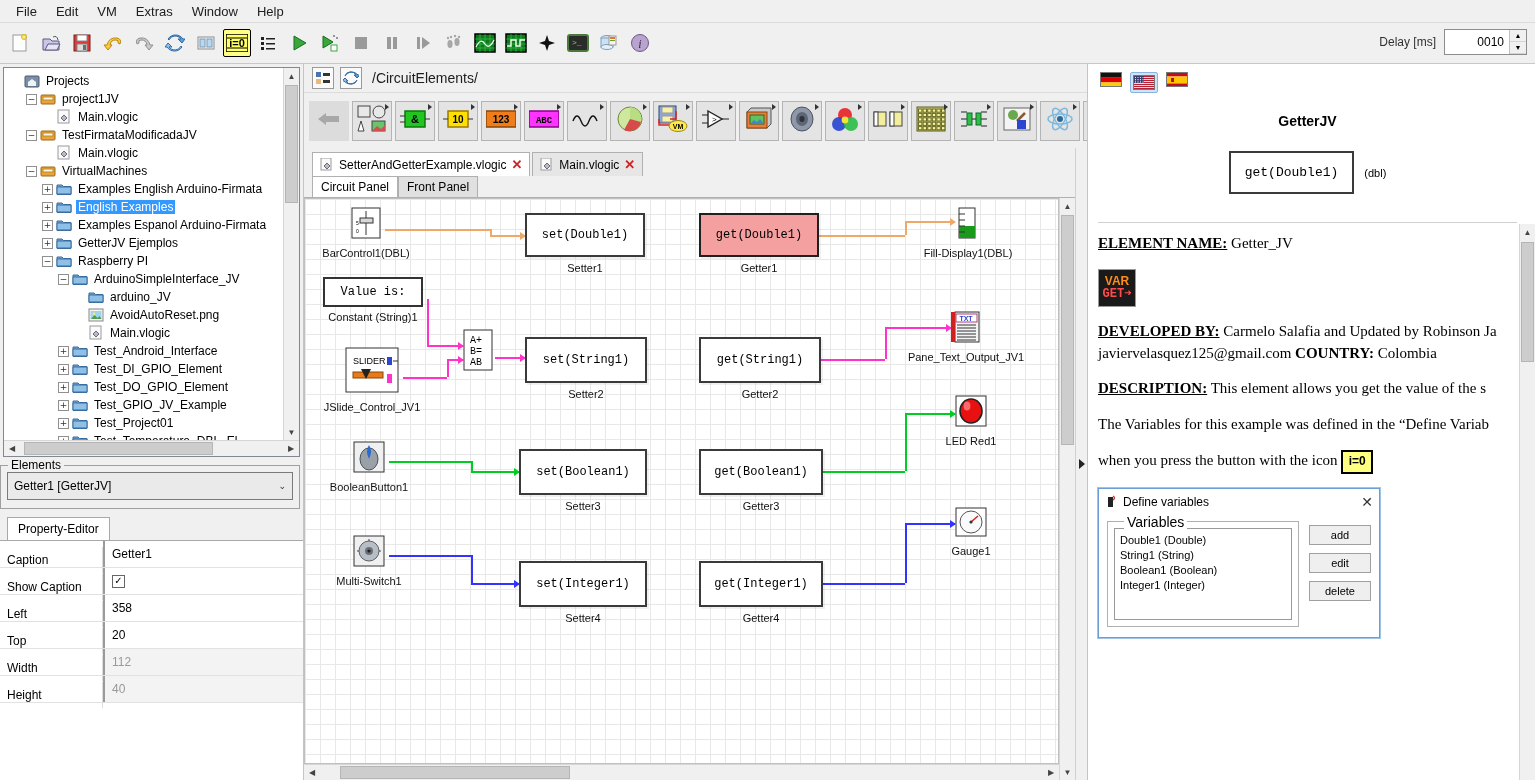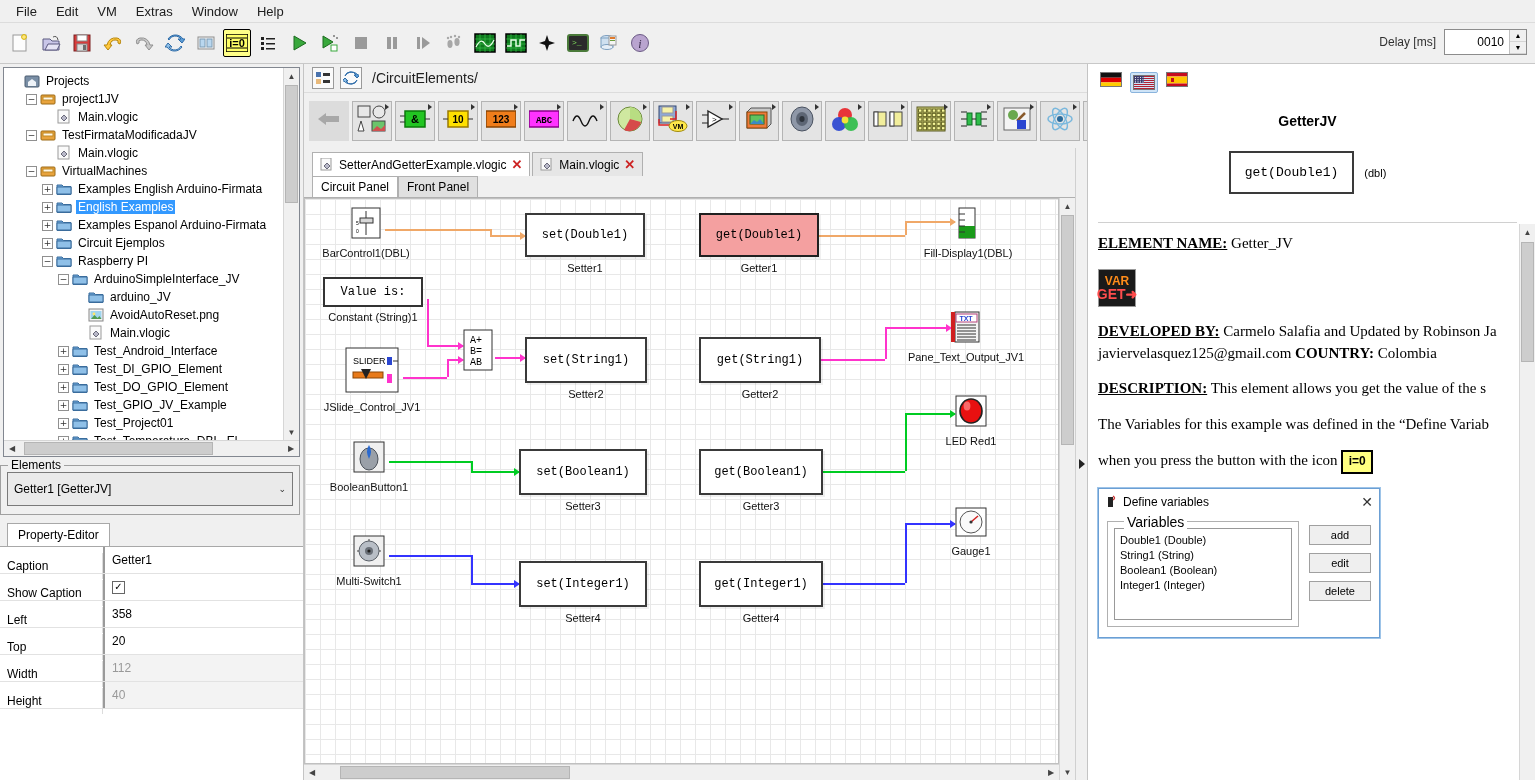--- a/index.html
+++ b/index.html
@@ -49,21 +49,21 @@
              display:flex; flex-direction:column; align-items:center; justify-content:space-between;}
   .vscroll .arr { height:16px; width:16px; display:flex; align-items:center; justify-content:center; font-size:8px; color:#444;}
   .vscroll .thumb { position:absolute; top:17px; width:13px; height:118px; background:#cdcdcd; border:1px solid #b5b5b5; left:1px;}
   .hscroll { height:16px; background:#f0f0f0; border-top:1px solid #d6d6d6; display:flex; align-items:center; position:relative;}
   .hscroll .arr { width:16px; text-align:center; font-size:8px; color:#444;}
   .hscroll .htrack { flex:1; height:13px; position:relative; }
   .hscroll .hthumb { position:absolute; left:4px; top:0; width:72%; height:13px; background:#cdcdcd; border:1px solid #b5b5b5;}
 
   .elemsbox { margin:8px 3px 0 0; border:1px solid #a0a0a0; padding:6px 6px 8px 6px; position:relative;}
   .elemsbox > .legend { position:absolute; top:-8px; left:7px; background:#f0f0f0; padding:0 3px; font-size:12px;}
-  .combo { height:34px; border:1px solid #7a7a7a; background:#eaeaea; display:flex; align-items:center; padding:0 6px; font-size:12px; justify-content:space-between;}
+  .combo { height:28px; border:1px solid #7a7a7a; background:#eaeaea; display:flex; align-items:center; padding:0 6px; font-size:12px; justify-content:space-between;}
   .combo .cv { color:#000; }
   .combo .carr { font-size:9px; color:#333; }
 
   .propwrap { margin:8px 0 0 0; flex:1 1 auto; display:flex; flex-direction:column; min-height:0;}
   .ptabs { display:flex; padding-left:7px; }
   .ptab { border:1px solid #a8a8a8; border-bottom:none; background:#fff; padding:4px 10px; font-size:12px; }
   .ptable { border-top:1px solid #a8a8a8; background:#fff; flex:1 1 auto; overflow:hidden;}
   .prow { display:flex; height:27px; border-bottom:1px solid #e2e2e2; align-items:center; font-size:12px;}
   .pname { width:103px; padding-left:7px; border-right:1px solid #dcdcdc; height:100%; display:flex; align-items:center;margin-top:11px;}
   .pval { flex:1; padding-left:7px; height:100%; display:flex; align-items:center; border-left:2px solid #9a9a9a;}
@@ -123,21 +123,21 @@
   .doctitle { text-align:center; font-family:"Liberation Sans",sans-serif; font-weight:bold; font-size:14px; margin:12px 0 22px 0;}
   .docblockrow { display:flex; justify-content:center; align-items:center; gap:10px; margin-bottom:28px;}
   .docblk { border:2px solid #3a3a3a; background:#fff; font-family:"Liberation Mono",monospace; font-size:13px; padding:12px 14px;}
   .docdbl { font-family:"Liberation Sans",sans-serif; font-size:11px;}
   .hsep { border-top:1px solid #d0d0d0; margin:4px 0 10px 0;}
   .dp { font-size:15px; line-height:1.45; margin-bottom:14px; }
   .dp b { font-weight:bold; }
   .u { text-decoration:underline; font-weight:bold; }
   .varicon { width:38px; height:38px; border:1px solid #999; background:#1a1a1a; display:flex; flex-direction:column; align-items:center; justify-content:center; margin:6px 12px 14px 0;}
   .varicon .v1 { color:#ff8c1a; font-weight:bold; font-size:12px; font-family:"Liberation Sans",sans-serif; line-height:13px;}
-  .varicon .v2 { color:#ff4d4d; font-weight:bold; font-size:14px; font-family:Liberation Sans, sans-serif; line-height:12px;}
+  .varicon .v2 { color:#ff4d4d; font-weight:bold; font-size:12px; font-family:Liberation Mono, monospace; line-height:12px;}
   .ieq { display:inline-flex; width:32px; height:24px; border:2px solid #000; background:#ffff80; align-items:center; justify-content:center;
          font-weight:bold; font-size:12px; vertical-align:middle; font-family:"Liberation Sans",sans-serif;}
   .dlg { width:282px; border:1px solid #6b9fd4; background:#fff; margin-top:4px; box-shadow:0 0 0 1px #9ec4e8;}
   .dlgbar { height:26px; display:flex; align-items:center; padding:0 6px; gap:6px; font-family:"Liberation Sans",sans-serif; font-size:12px;}
   .dlgbar .x { margin-left:auto; font-size:14px; color:#333;}
   .dlgbody { padding:6px 8px 10px 8px; display:flex; gap:10px;}
   .varsfs { border:1px solid #b0b0b0; padding:6px; flex:1; position:relative;}
   .varsfs .lg { position:absolute; top:-8px; left:16px; background:#fff; padding:0 3px; font-size:14px; font-family:"Liberation Sans",sans-serif;}
   .varlist { border:1px solid #999; background:#fff; height:92px; padding:4px 5px; font-family:"Liberation Sans",sans-serif; font-size:11px; line-height:15px;}
   .dlgbtns { display:flex; flex-direction:column; gap:8px; padding-top:4px;}
@@ -412,21 +412,21 @@
                   <path d="M1 6 h14 v7 h-14z" fill="#8fc0e8" stroke="#3a6d9c"></path>
                 </svg>
                 <span class="lbl">Examples Espanol Arduino-Firmata</span>
               </div>
               <div class="trow" style="padding-left: 32px;">
                 <span class="exp">+</span>
                 <svg width="16" height="16" class="ico">
                   <path d="M1 4 h5 l1.5 1.5 h7.5 v8 h-14z" fill="#6fa8dc" stroke="#3a6d9c"></path>
                   <path d="M1 6 h14 v7 h-14z" fill="#8fc0e8" stroke="#3a6d9c"></path>
                 </svg>
-                <span class="lbl">Circuit Ejemplos</span>
+                <span class="lbl">GetterJV Ejemplos</span>
               </div>
               <div class="trow" style="padding-left: 32px;">
                 <span class="exp">−</span>
                 <svg width="16" height="16" class="ico">
                   <path d="M1 4 h5 l1.5 1.5 h7.5 v8 h-14z" fill="#6fa8dc" stroke="#3a6d9c"></path>
                   <path d="M1 6 h14 v7 h-14z" fill="#8fc0e8" stroke="#3a6d9c"></path>
                 </svg>
                 <span class="lbl">Raspberry PI</span>
               </div>
               <div class="trow" style="padding-left: 48px;">

